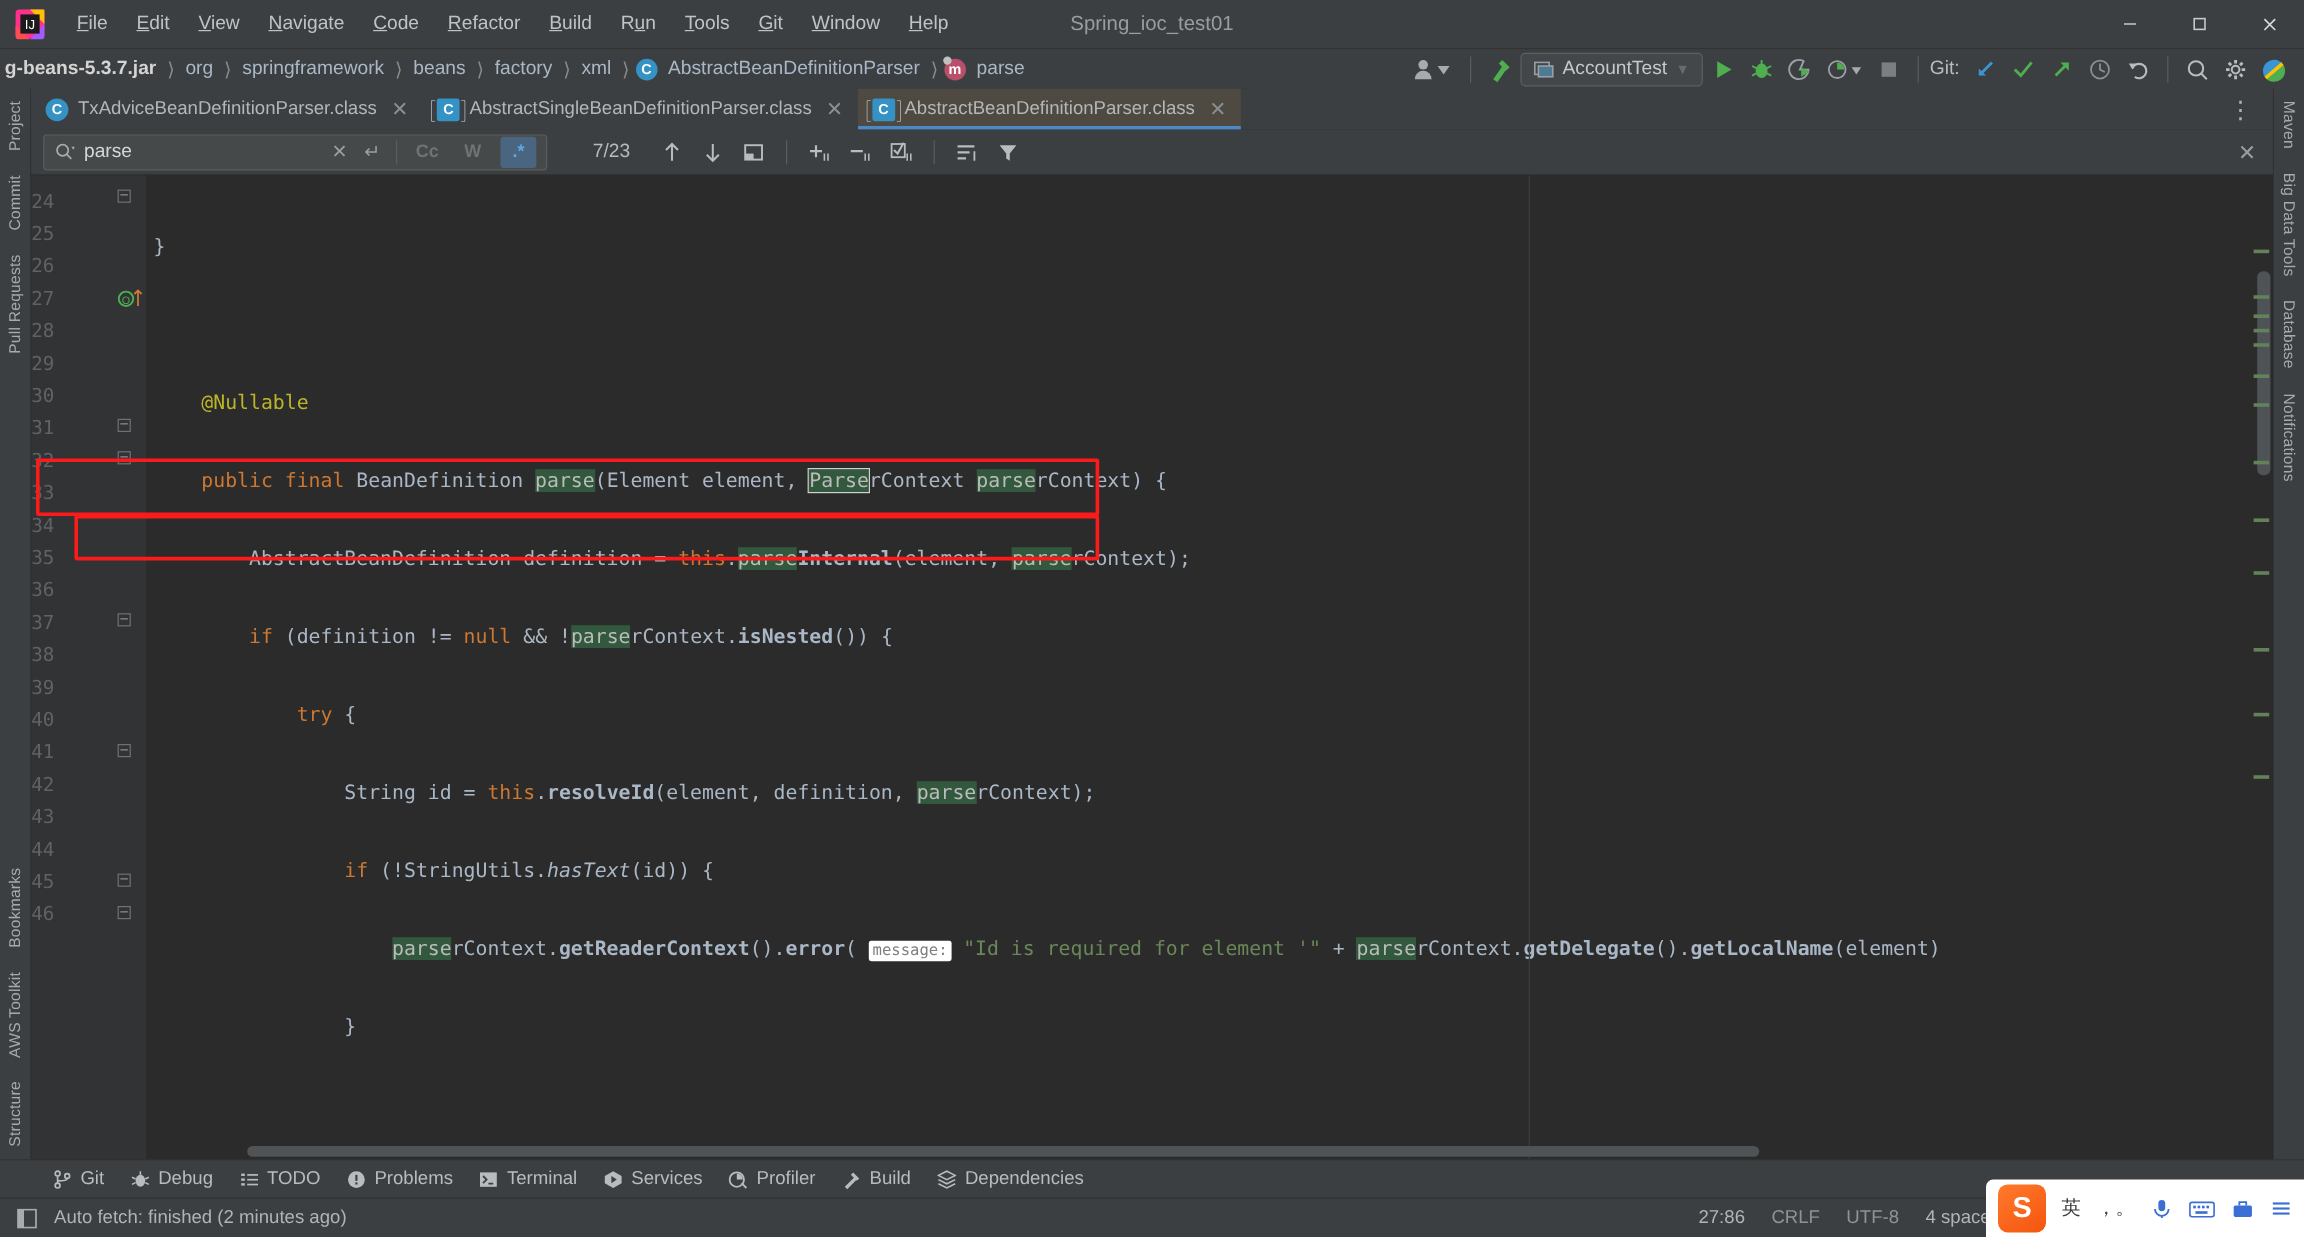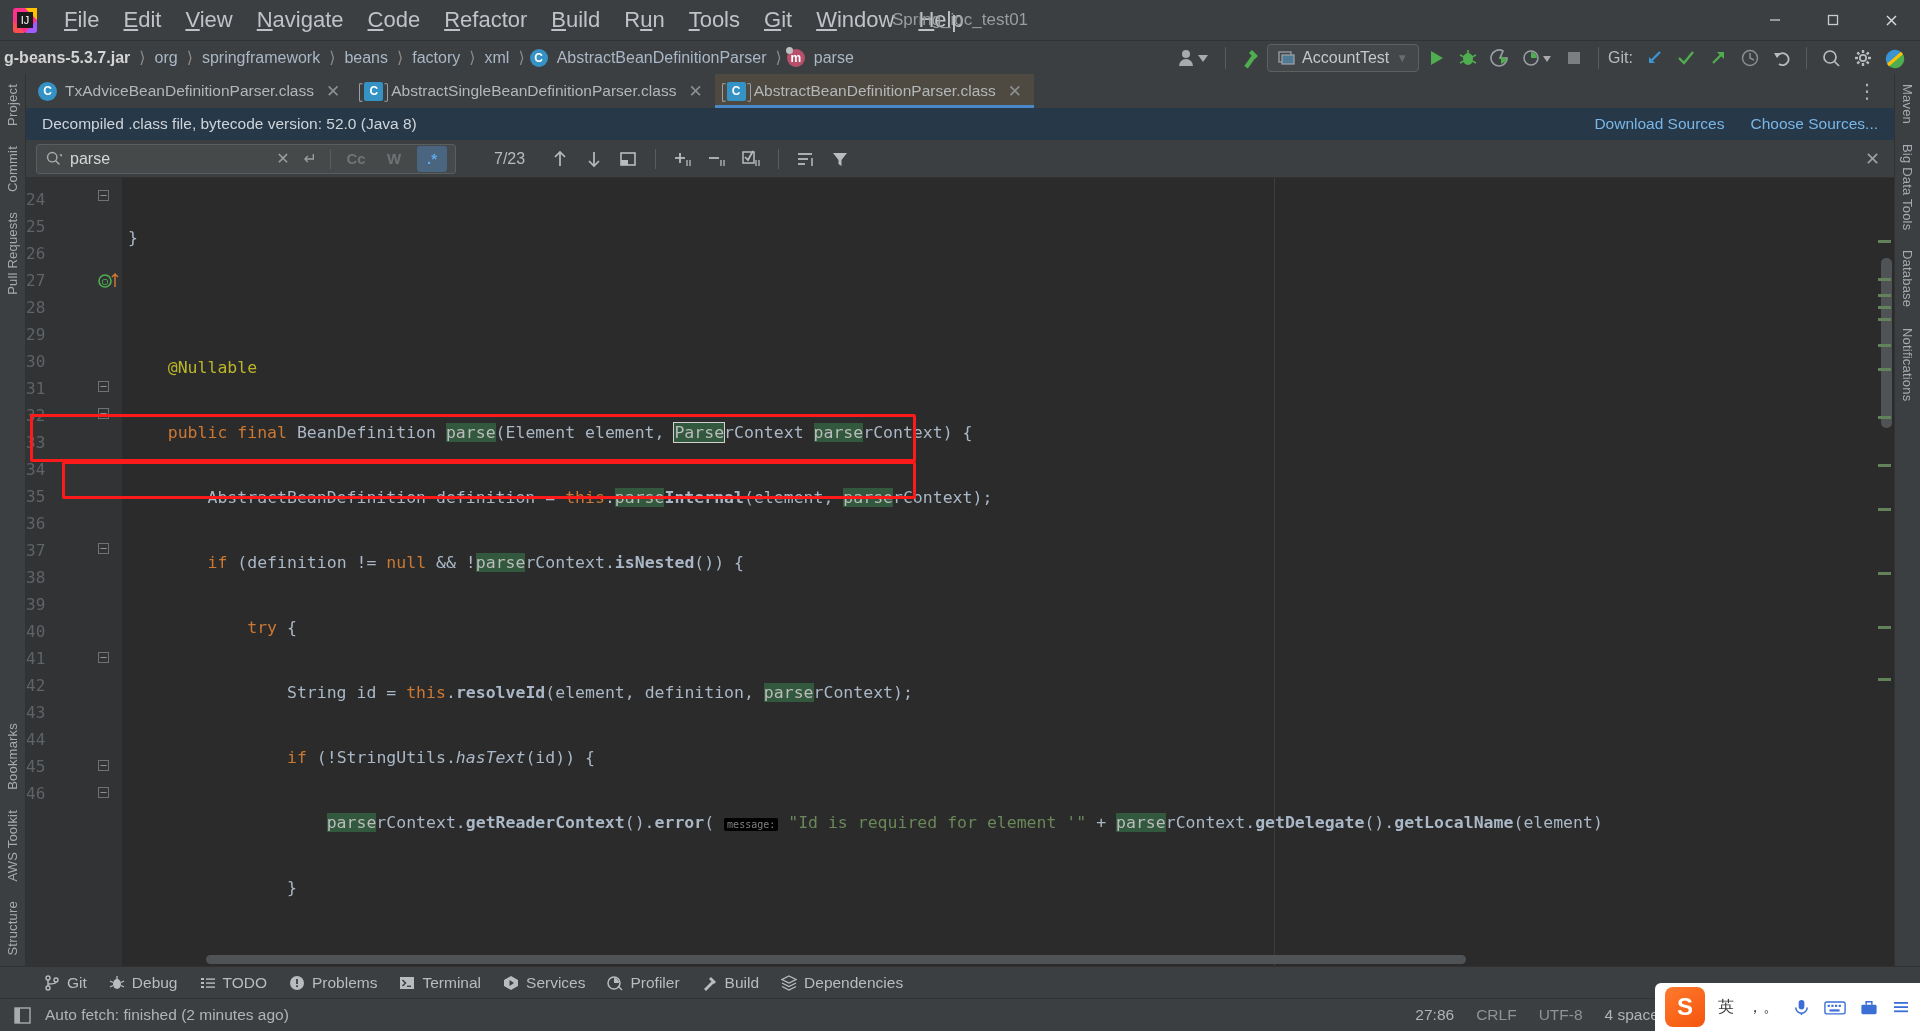--- a/index.html
+++ b/index.html
@@ -13,21 +13,21 @@
   .app { width: 1920px; height: 1031px; display: flex; flex-direction: column; background: #3c3f41; }
 
   
   .titlebar {
     height: 40px; flex: 0 0 40px; display: flex; align-items: center;
     background: #3c3f41; position: relative;
   }
   .ij-logo { width: 26px; height: 26px; margin-left: 12px; margin-right: 14px; position: relative; flex: 0 0 26px;}
   .menu-items { display: flex; align-items: center; gap: 0px; }
   .menu-item {
-    padding: 4px 12px; font-size: 22px; color: #bfc3c7; cursor: default; white-space: nowrap;
+    padding: 4px 12px; font-size: 16px; color: #bfc3c7; cursor: default; white-space: nowrap;
   }
   .menu-item u { text-decoration: underline; }
   .win-title {
     position: absolute; left: 0; right: 0; text-align: center;
     font-size: 17px; color: #9a9c9e; pointer-events: none;
   }
   .win-ctrls { margin-left: auto; display: flex; align-items: center; height: 40px; z-index: 2;}
   .win-btn { width: 58px; height: 40px; display: flex; align-items: center; justify-content: center; color: #c8cacc; }
 
   
@@ -157,21 +157,21 @@
   }
   .cline { height: 27px; line-height: 27px; padding-left: 6px; }
   .kw { color: #cc7832; }
   .ty { color: #a9b7c6; }
   .id { color: #a9b7c6; }
   .mth { color: #a9b7c6; font-weight: bold; }
   .mthi { color: #a9b7c6; font-style: italic; }
   .str { color: #6a8759; }
   .ann { color: #bbb529; }
   .punc { color: #a9b7c6; }
-  .hint { color: #808080; font-size: 10px; background: #000000; padding: 1px 3px; border-radius: 2px;}
+  .hint { color: #808080; font-size: 13px; background: #ffffff; padding: 1px 3px; border-radius: 2px;}
   .hl { background: #32593d; }
   .hl2 { background: #32593d; outline: 1px solid #d0d0d0; }
 
   .redbox {
     position: absolute; border: 3px solid #fc1a1a; border-radius: 2px; pointer-events: none; z-index: 5;
   }
 
   
   .markerbar {
     width: 24px; flex: 0 0 24px; background: #2b2b2b; position: relative;
@@ -465,27 +465,20 @@
         <div class="tab active">
           <span class="icon-cls decomp">C</span>
           <span>AbstractBeanDefinitionParser.class</span>
           <span class="close">✕</span>
         </div>
         <div class="tabs-right">
           <span class="dots">⋮</span>
         </div>
       </div>
 
-      <div class="banner">
-        <span>Decompiled .class file, bytecode version: 52.0 (Java 8)</span>
-        <span class="links">
-          <a>Download Sources</a>
-          <a>Choose Sources...</a>
-        </span>
-      </div>
 
       <div class="findbar">
         <div class="find-input-wrap">
           <span>
             <svg width="17" height="17" viewBox="0 0 20 20">
                 <circle cx="8.5" cy="8.5" r="5.5" fill="none" stroke="#a8acaf" stroke-width="1.7"></circle>
                 <line x1="12.6" y1="12.6" x2="17" y2="17" stroke="#a8acaf" stroke-width="1.7"></line>
                 <path d="M17 5 l4 0 l-2 3 Z" fill="#a8acaf"></path>
               </svg>
           </span>

